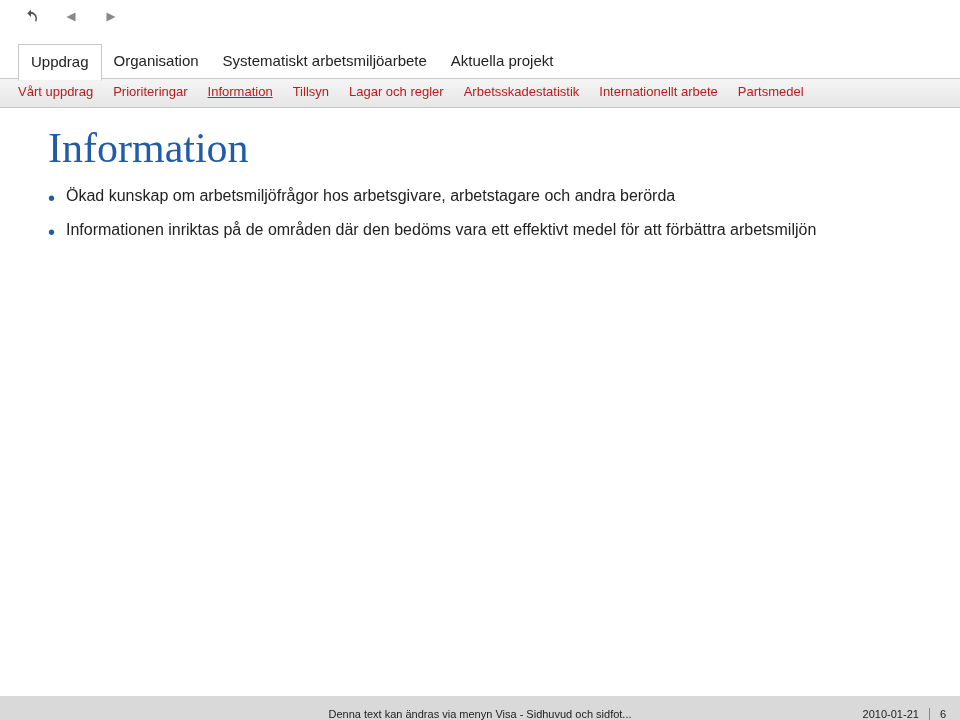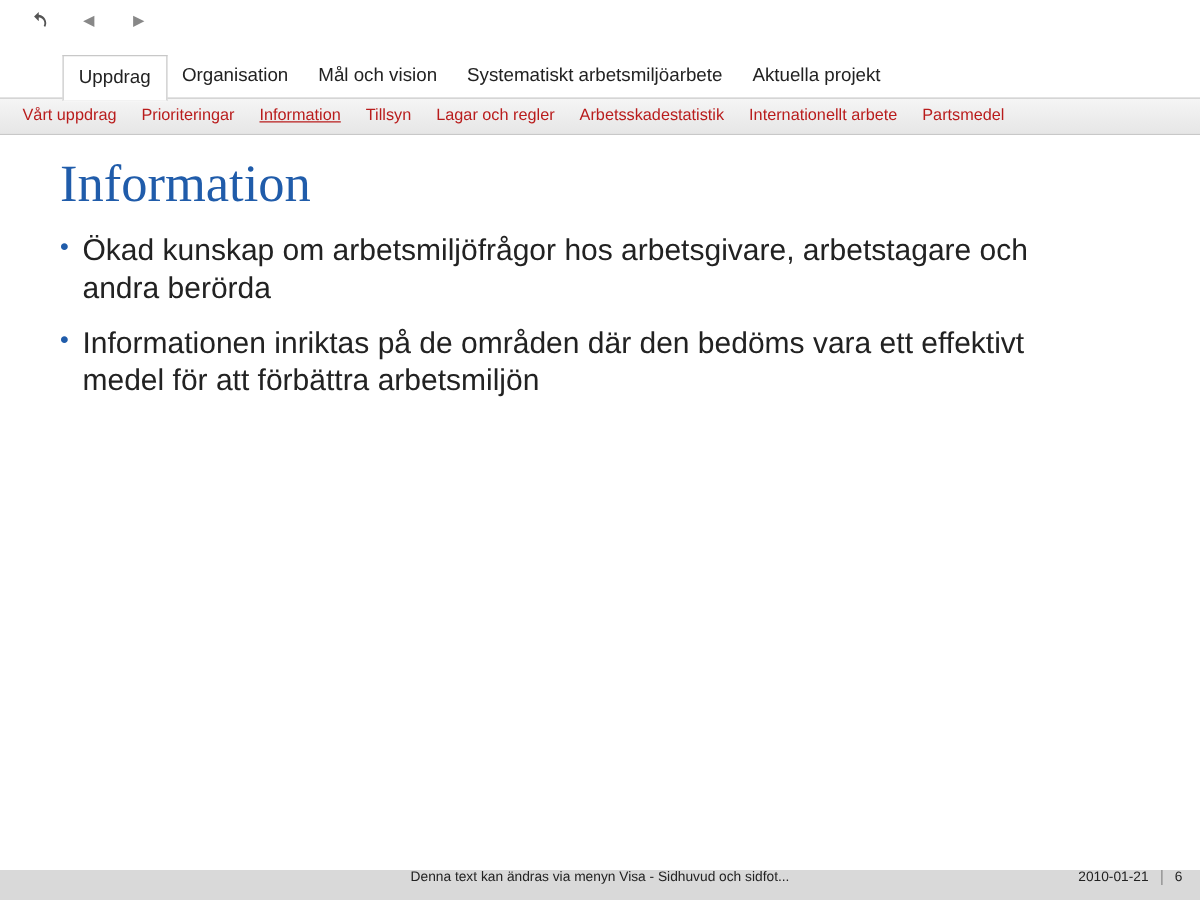--- a/index.html
+++ b/index.html
@@ -6,47 +6,47 @@
   html, body { width: 960px; height: 720px; font-family: Arial, Helvetica, sans-serif; background: #fff; overflow: hidden; }
   .slide { position: relative; width: 960px; height: 720px; }
 
   
   .toolbar { position: absolute; top: 6px; left: 20px; display: flex; gap: 18px; align-items: center; }
   .tb-btn { width: 22px; height: 22px; display: flex; align-items: center; justify-content: center; color: #555; cursor: default; }
   .tb-btn svg { width: 18px; height: 18px; fill: #555; }
   .tb-btn.dim svg { fill: #888; }
 
   
-  .nav1 { position: absolute; top: 44px; left: 18px; display: flex; gap: 0; font-size: 15px; color: #222; margin-left: 32px; }
+  .nav1 { position: absolute; top: 44px; left: 18px; display: flex; gap: 0; font-size: 15px; color: #222; }
   .nav1 .tab { padding: 8px 12px 10px 12px; background: #fff; }
   .nav1 .tab.active { border-top: 1px solid #c8c8c8; border-left: 1px solid #c8c8c8; border-right: 1px solid #c8c8c8; border-bottom: 1px solid #f2f2f2; position: relative; z-index: 2; }
 
   
   .bar { position: absolute; top: 78px; left: 0; width: 960px; height: 30px; background: linear-gradient(to bottom, #f5f5f5, #e6e6e6); border-top: 1px solid #c8c8c8; border-bottom: 1px solid #c8c8c8; z-index: 1; }
 
   
   .nav2 { position: absolute; top: 84px; left: 18px; display: flex; gap: 20px; font-size: 13px; color: #b91c1c; z-index: 3; }
   .nav2 .item.active { text-decoration: underline; }
 
   
   .logo-wrap { position: absolute; top: 20px; right: 20px; display: flex; align-items: center; gap: 8px; z-index: 4; }
   .logo-text { font-size: 11px; letter-spacing: 1.5px; color: #333; line-height: 1.2; }
   .logo-text .l1 { display:block; }
   .logo-text .l2 { display:block; }
 
   
   .title { position: absolute; top: 124px; left: 48px; font-size: 42px; font-weight: 400; color: #205caa; font-family: "Times New Roman", Georgia, serif; }
 
   
-  .bullets { position: absolute; top: 186px; left: 48px; width: 840px; font-size: 24px; color: #222; line-height: 1.25; }
+  .bullets { position: absolute; top: 186px; left: 48px; width: 840px; font-size: 16px; color: #222; line-height: 1.25; }
   .bullets li { list-style: none; position: relative; padding-left: 18px; margin-bottom: 14px; }
   .bullets li::before { content: "•"; position: absolute; left: 0; top: 0; color: #205caa; font-size: 20px; }
 
   
-  .footer { position: absolute; bottom: 0; left: 0; width: 960px; height: 24px; background: #d9d9d9; display: flex; align-items: flex-start; justify-content: center; font-size: 11px; color: #222; }
+  .footer { position: absolute; bottom: 0; left: 0; width: 960px; height: 24px; background: #d9d9d9; display: flex; align-items: flex-end; justify-content: center; font-size: 11px; color: #222; }
   .footer-right { position: absolute; right: 14px; display: flex; align-items: center; gap: 10px; font-size: 11px; color: #222; margin-left: 32px; }
   .footer-sep { display:inline-block; width:1px; height:12px; background:#888; }
 </style>
 </head>
 <body>
 
 <div class="slide">
 
   <div class="toolbar">
     <div class="tb-btn">
@@ -62,21 +62,20 @@
     <div class="tb-btn dim">
       <svg viewBox="0 0 24 24">
           <path d="M6 6l12 6-12 6z"></path>
         </svg>
     </div>
   </div>
 
   <div class="nav1">
     <div class="tab active">Uppdrag</div>
     <div class="tab">Organisation</div>
-    <div class="tab">Mål och vision</div>
     <div class="tab">Systematiskt arbetsmiljöarbete</div>
     <div class="tab">Aktuella projekt</div>
   </div>
 
   <div class="bar"></div>
 
   <div class="nav2">
     <div class="item">Vårt uppdrag</div>
     <div class="item">Prioriteringar</div>
     <div class="item active">Information</div>

